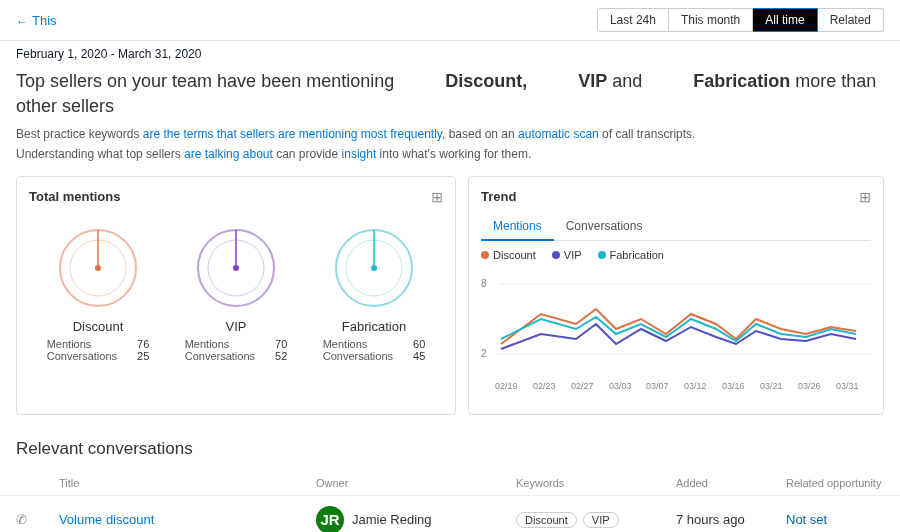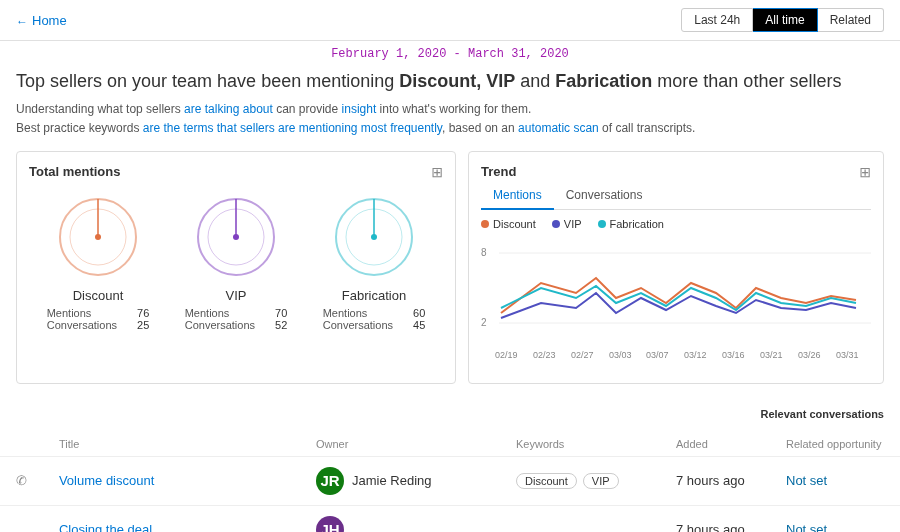--- a/index.html
+++ b/index.html
@@ -10,38 +10,38 @@
     .back-link { display: flex; align-items: center; gap: 4px; color: #0078d4; font-size: 13px; cursor: pointer; }
     .back-arrow { font-size: 12px; }
     .time-filters { display: flex; gap: 0; }
     .time-btn { padding: 4px 12px; border: 1px solid #ccc; background: #fff; font-size: 12px; cursor: pointer; color: #333; }
     .time-btn:first-child { border-radius: 3px 0 0 3px; }
     .time-btn:last-child { border-radius: 0 3px 3px 0; }
     .time-btn + .time-btn { border-left: none; }
     .time-btn.active { background: #000000; color: #fff; border-color: #0078d4; }
 
     
-    .date-range { text-align: center; padding: 6px 16px 4px; font-size: 12px; color: #a21caf; font-family: Liberation Mono, monospace; }
+    .date-range { text-align: left; padding: 6px 16px 4px; font-size: 12px; color: #0f172a; }
 
     
     .main-heading { padding: 4px 16px 6px; font-size: 18px; font-weight: 400; line-height: 1.4; }
-    .main-heading strong { font-weight: 700; }
+    .main-heading strong { font-weight: 700; margin-left: 46px; }
 
     
     .subtitle { padding: 0 16px 12px; font-size: 12px; color: #555; line-height: 1.6; }
     .subtitle a { color: #0078d4; text-decoration: none; }
 
     
     .cards-row { display: flex; gap: 0; padding: 0 16px 16px; }
 
     
     .card { border: 1px solid #ddd; border-radius: 4px; padding: 12px; }
     .card-total { flex: 0 0 440px; margin-right: 12px; }
     .card-trend { flex: 1; }
-    .card-header { display: flex; justify-content: space-between; align-items: center; margin-bottom: 4px; }
+    .card-header { display: flex; justify-content: space-between; align-items: center; margin-bottom: 10px; }
     .card-title { font-size: 13px; font-weight: 600; color: #333; }
     .card-icon { color: #888; font-size: 14px; cursor: pointer; }
 
     
     .circles-row { display: flex; justify-content: space-around; align-items: center; padding: 8px 0; }
     .circle-item { display: flex; flex-direction: column; align-items: center; }
     .circle-svg { margin-bottom: 6px; }
     .circle-label { font-size: 13px; color: #333; margin-bottom: 4px; }
     .circle-stats { font-size: 11px; color: #555; }
     .circle-stats-row { display: flex; justify-content: space-between; gap: 20px; }
@@ -53,55 +53,56 @@
     .trend-tab { padding: 4px 12px 6px; font-size: 12px; cursor: pointer; color: #555; border-bottom: 2px solid transparent; margin-bottom: -1px; }
     .trend-tab.active { color: #0078d4; border-bottom: 2px solid #0078d4; }
     .legend { display: flex; gap: 16px; margin-bottom: 8px; font-size: 11px; }
     .legend-item { display: flex; align-items: center; gap: 4px; }
     .legend-dot { width: 8px; height: 8px; border-radius: 50%; }
 
     
     .chart-area { position: relative; }
 
     
-    .section-title { padding: 8px 16px 12px; font-size: 11px; font-weight: 700; text-align: right; }
+    .section-title { padding: 8px 16px 12px; font-size: 17px; font-weight: 400; }
     .conversations-table { width: 100%; border-collapse: collapse; }
     .conversations-table th { font-size: 11px; color: #888; font-weight: 400; padding: 6px 16px; text-align: left; border-bottom: 1px solid #eee; }
     .conversations-table td { padding: 10px 16px; border-bottom: 1px solid #eee; font-size: 13px; vertical-align: middle; }
     .phone-icon { color: #888; font-size: 13px; }
     .avatar { width: 28px; height: 28px; border-radius: 50%; display: inline-flex; align-items: center; justify-content: center; font-size: 15px; font-weight: 600; color: #fff; margin-right: 8px; }
     .owner-cell { display: flex; align-items: center; }
     .keywords-cell { display: flex; gap: 6px; }
     .keyword-badge { border: 1px solid #ccc; border-radius: 12px; padding: 1px 8px; font-size: 11px; color: #333; }
     .not-set { color: #0369a1; }
   </style>
 </head>
 <body>
 
 <div class="top-nav">
   <div class="back-link">
     <span class="back-arrow">←</span>
-    <span>Home</span>
+    <span>This</span>
   </div>
   <div class="time-filters">
     <button class="time-btn">Last 24h</button>
+    <button class="time-btn">This month</button>
     <button class="time-btn active">All time</button>
     <button class="time-btn">Related</button>
   </div>
 </div>
 
 <div class="date-range">February 1, 2020 - March 31, 2020</div>
 
 <div class="main-heading">
   <span>Top sellers on your team have been mentioning </span><strong>Discount, </strong><strong>VIP</strong><span> and </span><strong>Fabrication</strong><span> more than other sellers</span>
 </div>
 
 <div class="subtitle">
+  <div>Best practice keywords <a>are the terms that sellers are mentioning most frequently</a>, based on an <a>automatic scan</a> of call transcripts.</div>
   <div>Understanding what top sellers <a>are talking about</a> can provide <a>insight</a> into what's working for them.</div>
-  <div>Best practice keywords <a>are the terms that sellers are mentioning most frequently</a>, based on an <a>automatic scan</a> of call transcripts.</div>
 </div>
 
 <div class="cards-row">
 
   <div class="card card-total">
     <div class="card-header">
       <span class="card-title">Total mentions</span>
       <span class="card-icon">⊞</span>
     </div>
     <div class="circles-row">

